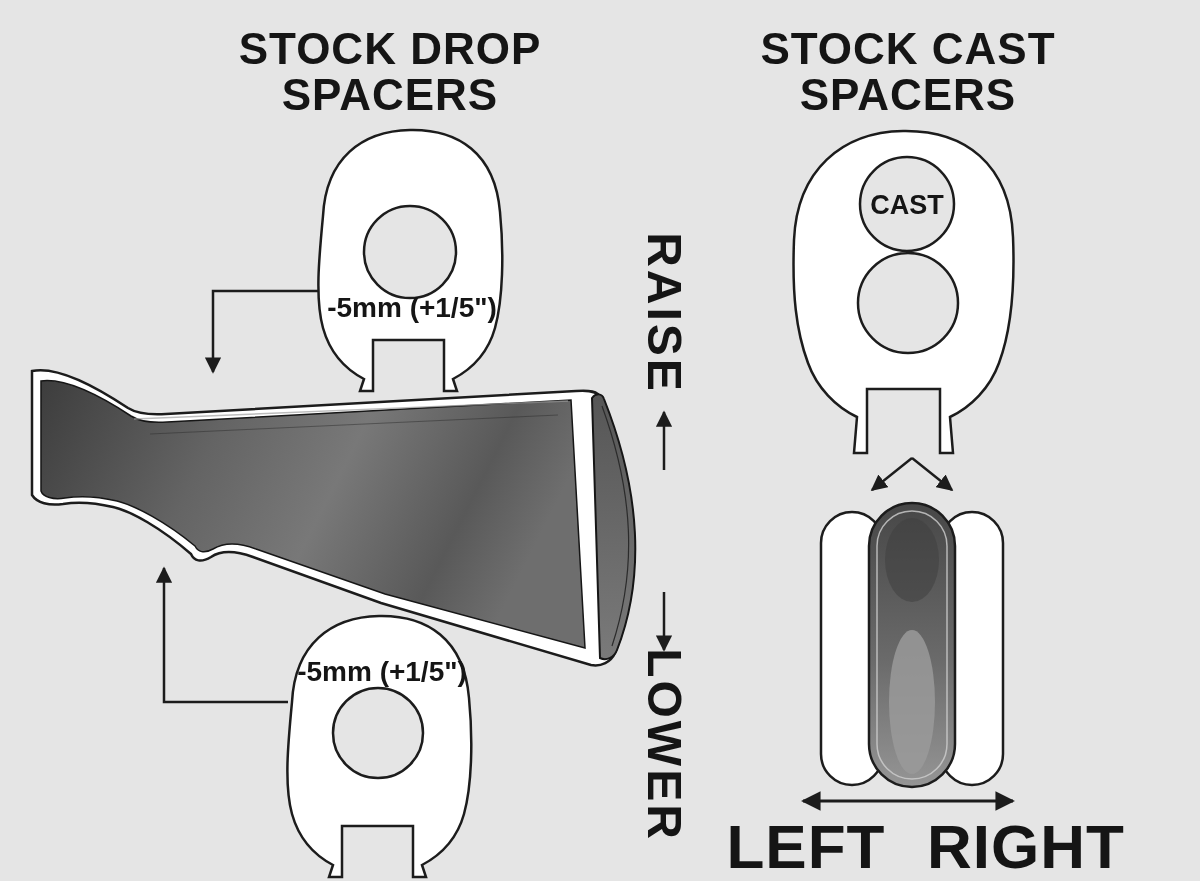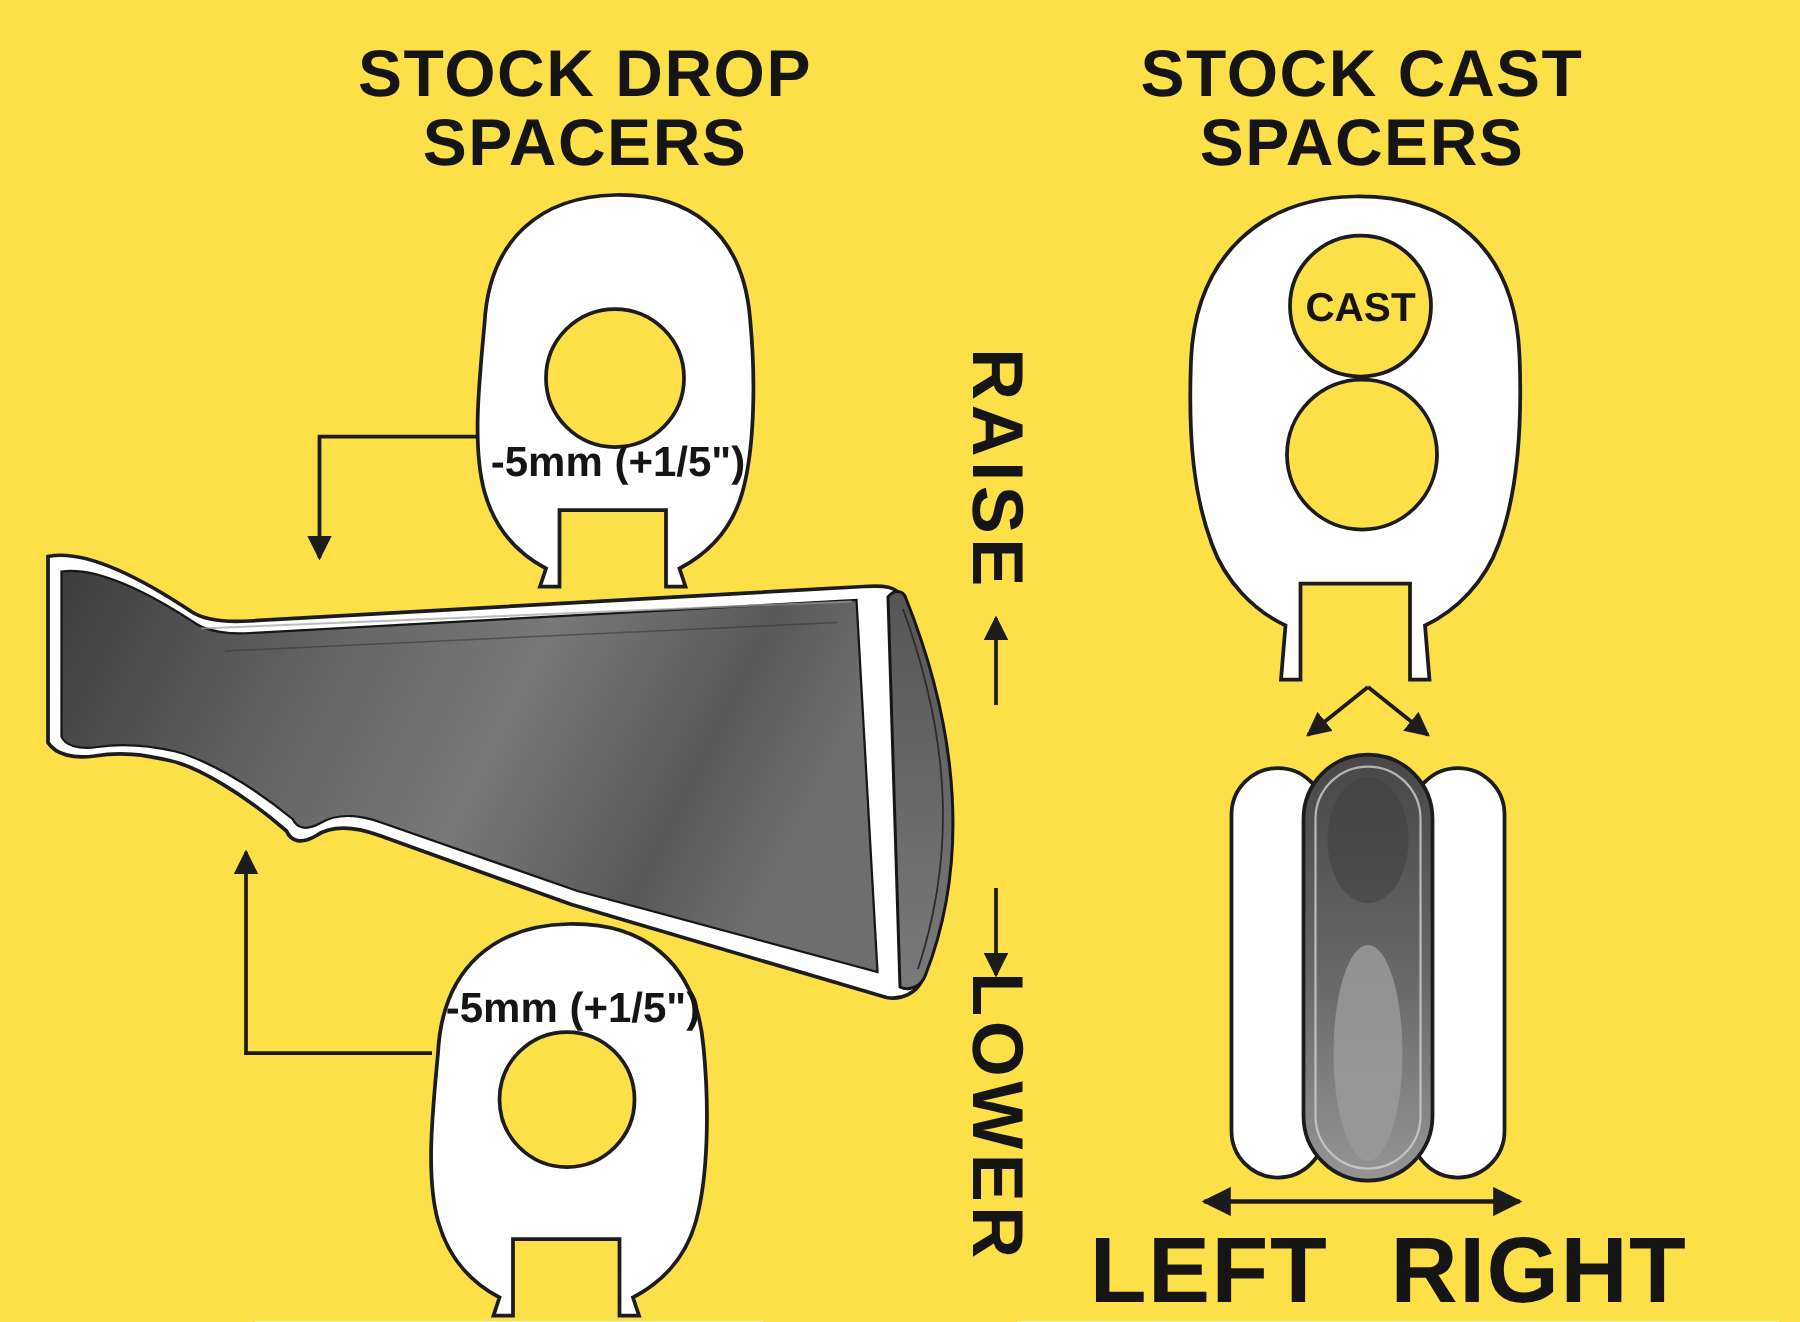--- a/index.html
+++ b/index.html
@@ -1,19 +1,19 @@
 <!DOCTYPE html>
 <html><head>
 <meta charset="utf-8">
 <style>
   html,body{margin:0;padding:0;background:#ffffff;}
   .canvas{
     position:relative;
     width:1200px;height:881px;
-    background:#fde047;
+    background:#e5e5e5;
     overflow:hidden;
     font-family:"Liberation Sans", sans-serif;
   }
   svg{display:block;}
   text{fill:#151515;}
   .title{font-size:44px;font-weight:700;letter-spacing:1px;}
   .spacer-label{font-size:28px;font-weight:700;}
   .vert-label{font-size:48px;font-weight:700;letter-spacing:3px;}
   .big-label{font-size:62px;font-weight:700;letter-spacing:1px;}
   .cast-label{font-size:27px;font-weight:600;}

